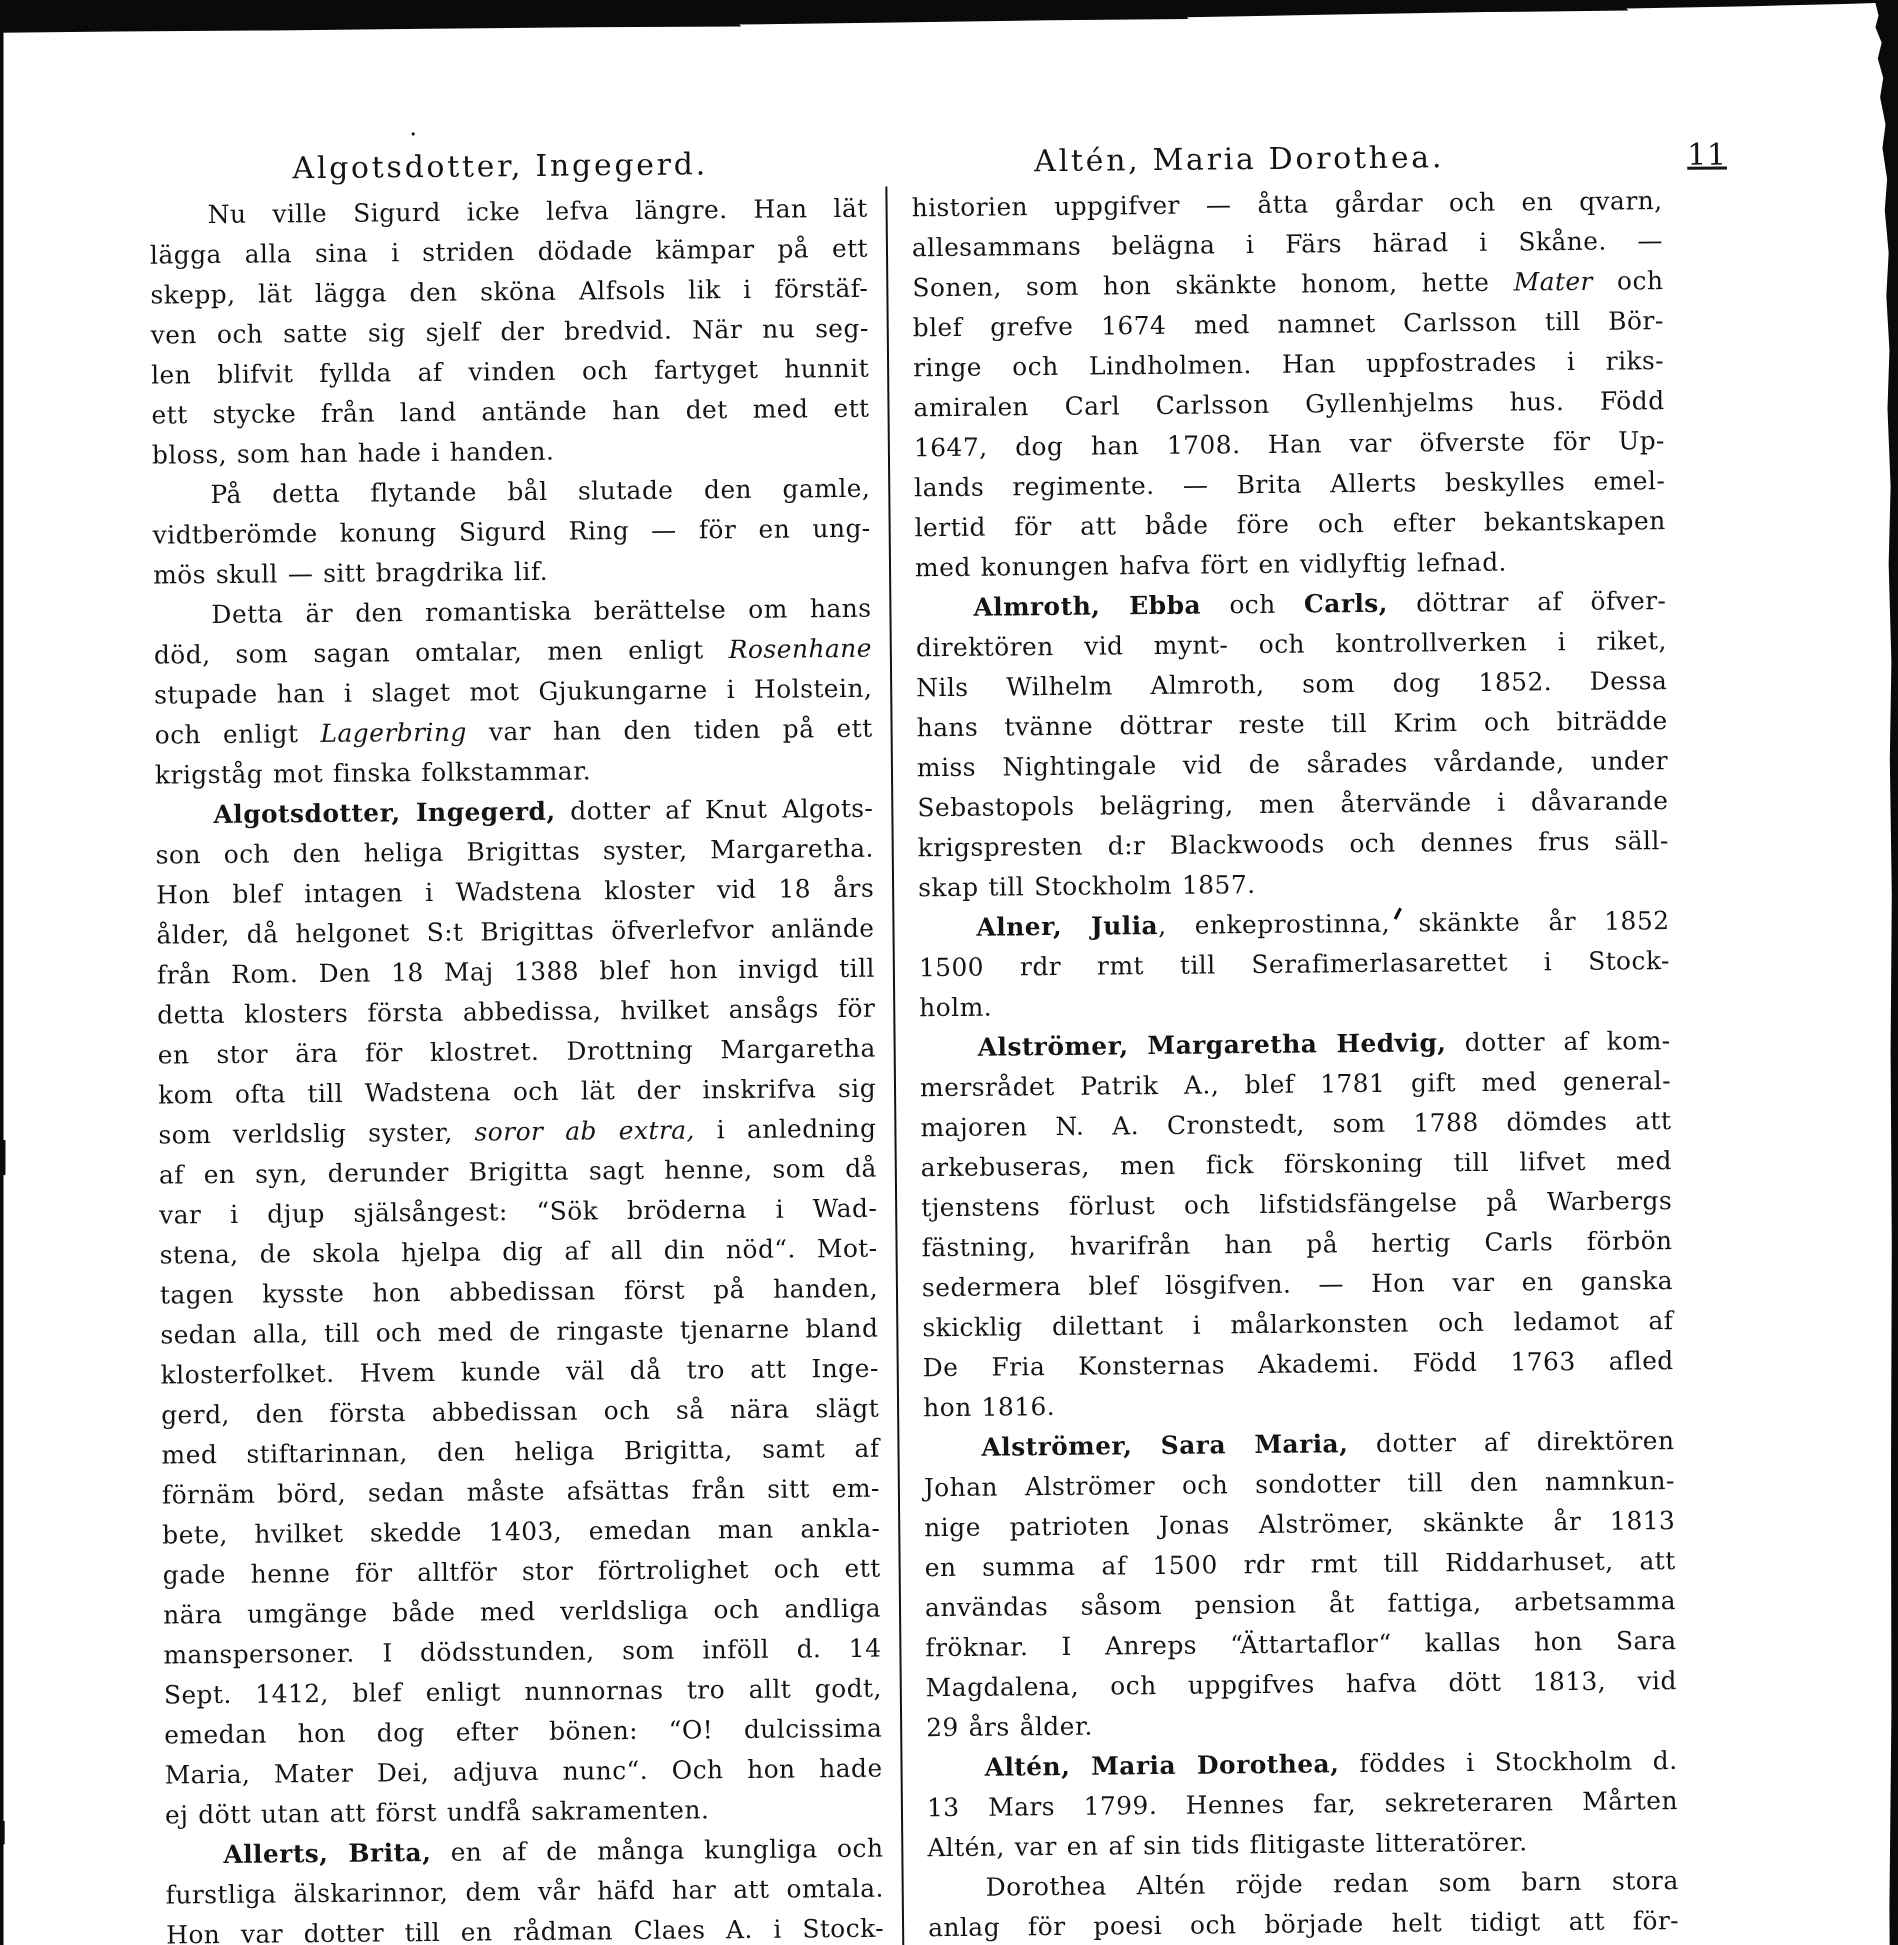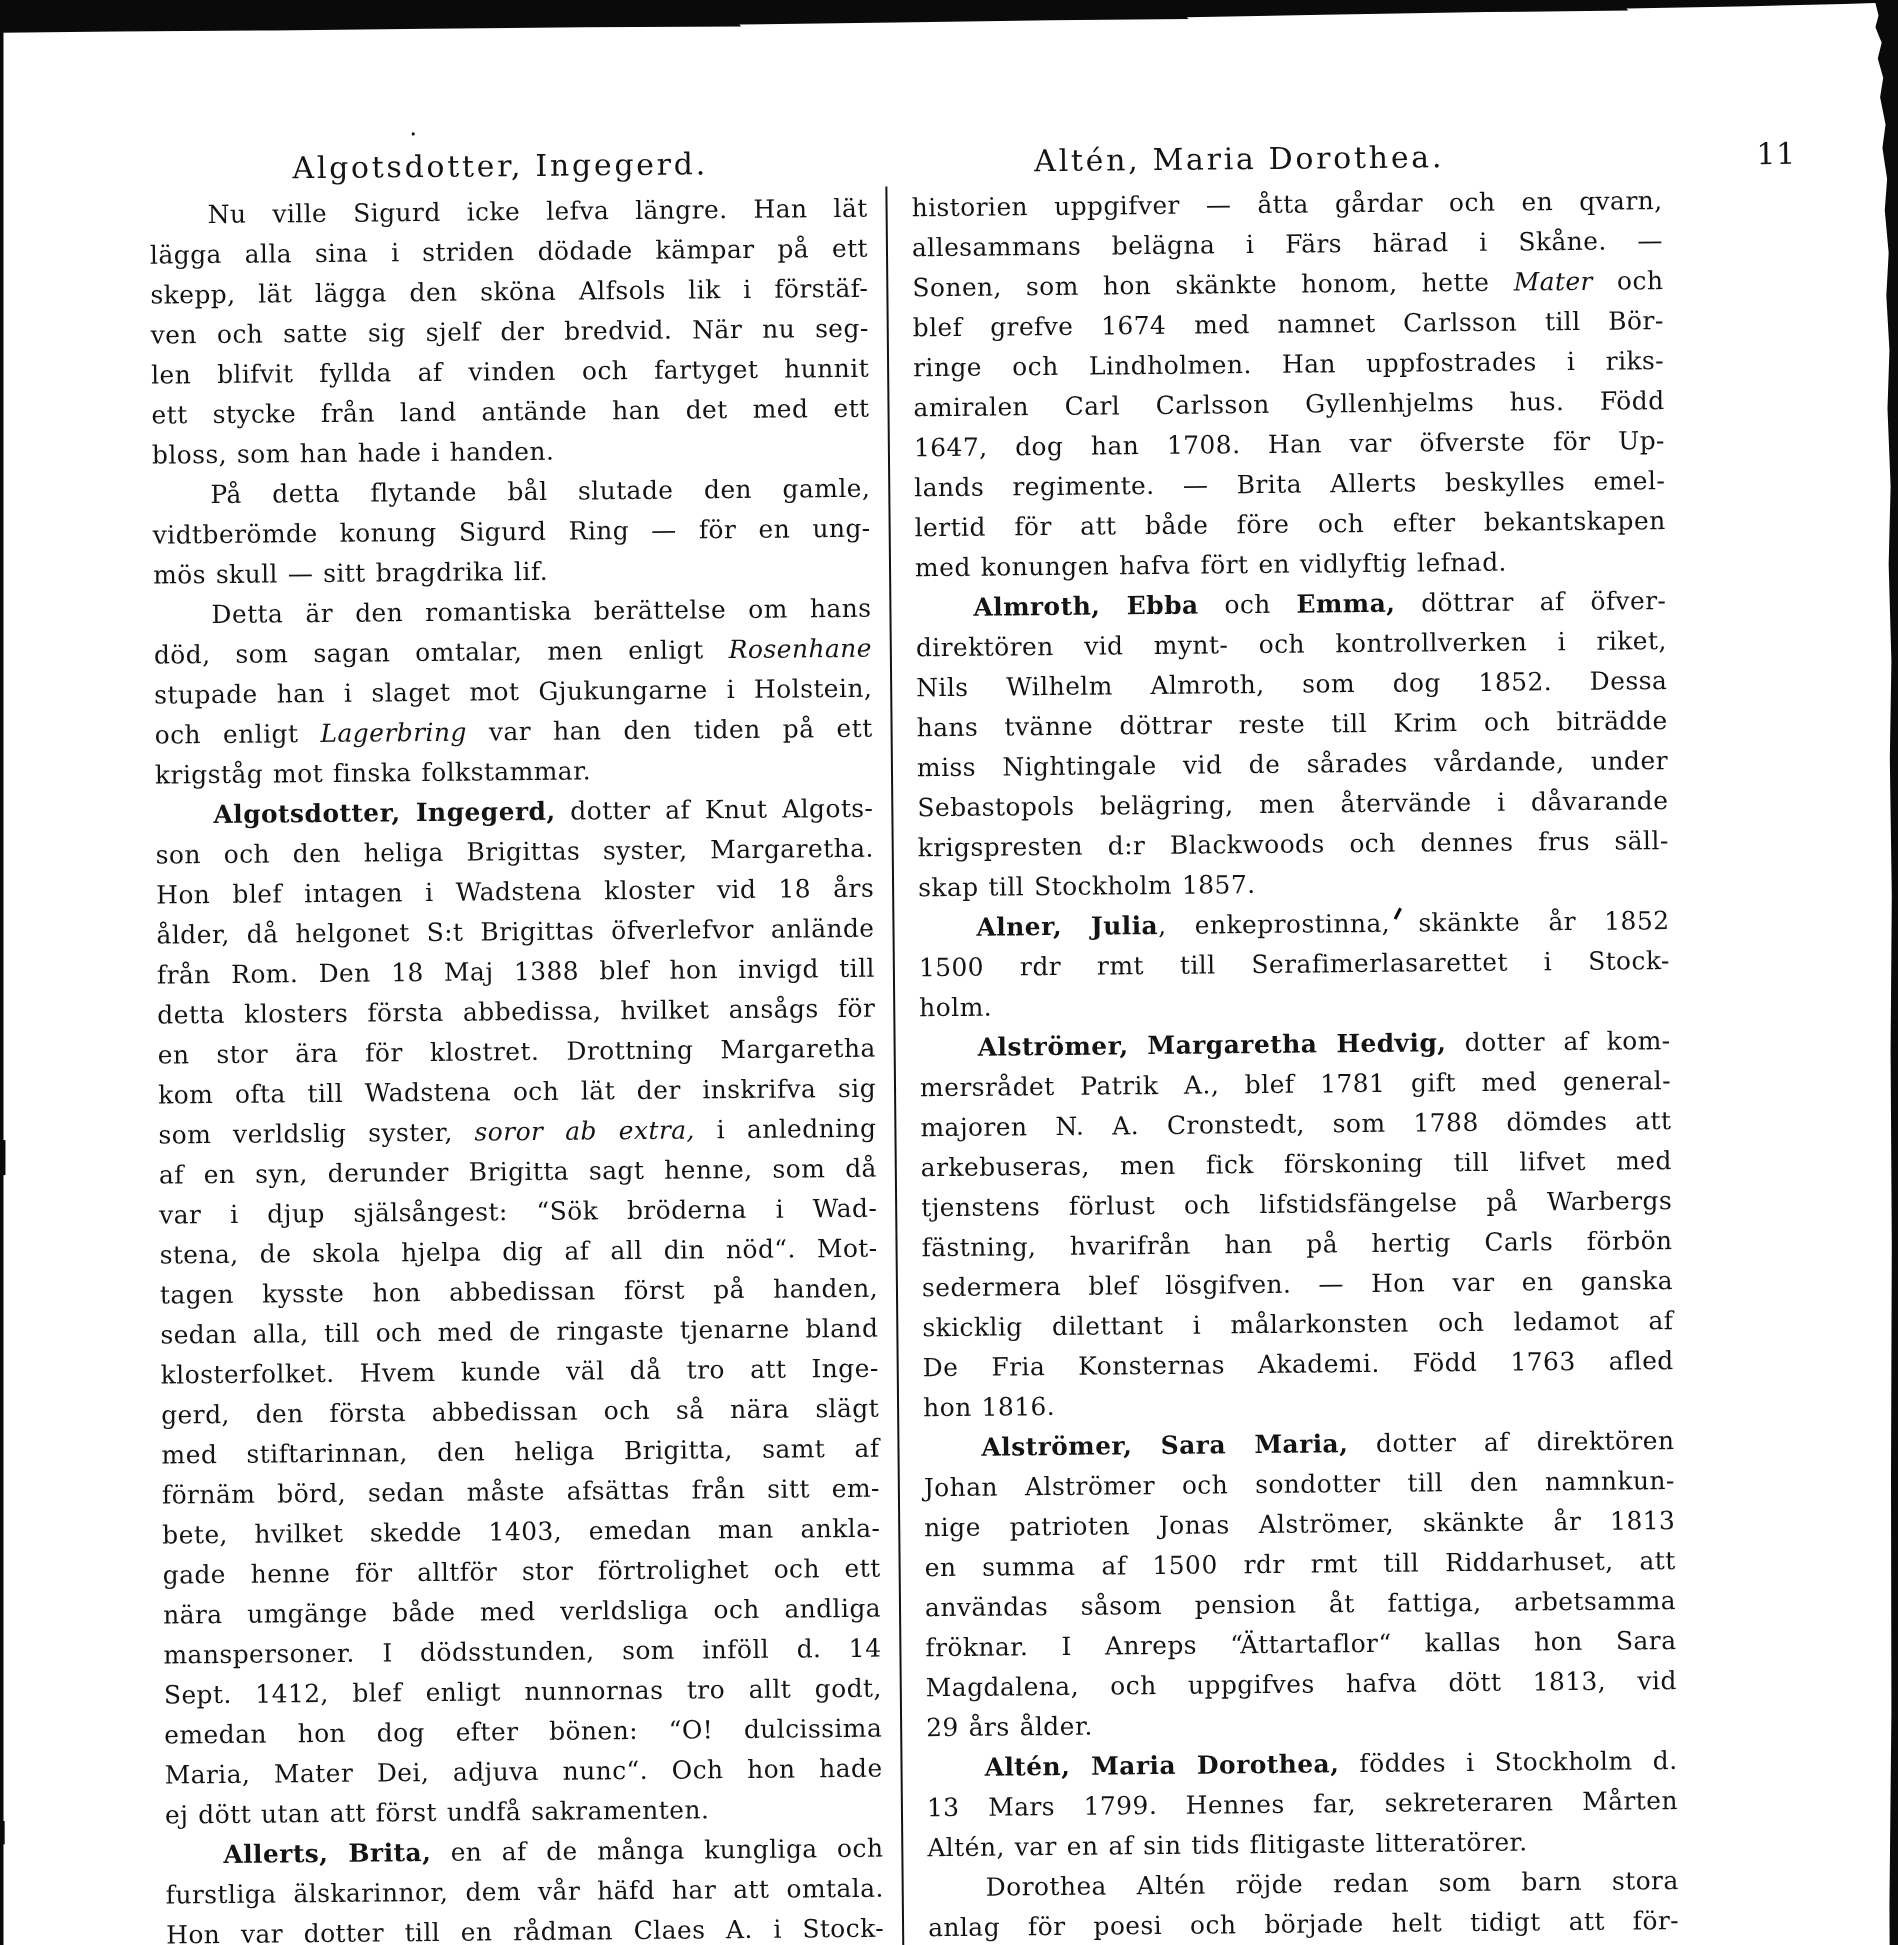--- a/index.html
+++ b/index.html
@@ -23,21 +23,21 @@
     transform-origin:50% 50%;
   }
   
   .rh{
     position:absolute;top:143px;height:37px;
     font-size:30px;line-height:37px;letter-spacing:2.7px;
     white-space:nowrap;
   }
   .rh-left{left:218px;width:584px;text-align:center;}
   .rh-right{left:957px;width:584px;text-align:center;}
-  .rh-num{left:1738px;width:68px;text-align:right;letter-spacing:0.8px;}
+  .rh-num{left:1697px;width:68px;letter-spacing:0.8px;text-decoration:underline;}
   
   .rule{
     position:absolute;left:895px;top:186px;width:1.9px;height:1919px;
     background:var(--ink);
   }
   
   .col{position:absolute;top:188px;}
   .col-left{left:159px;width:718px;}
   .col-right{left:921px;width:751px;}
   .par{margin:0;padding:0;}
@@ -157,21 +157,21 @@
           <div class="line">Sonen, som hon skänkte honom, hette <i>Mater</i> och</div>
           <div class="line">blef grefve 1674 med namnet Carlsson till Bör-</div>
           <div class="line">ringe och Lindholmen. Han uppfostrades i riks-</div>
           <div class="line">amiralen Carl Carlsson Gyllenhjelms hus. Född</div>
           <div class="line">1647, dog han 1708. Han var öfverste för Up-</div>
           <div class="line">lands regimente. — Brita Allerts beskylles emel-</div>
           <div class="line">lertid för att både före och efter bekantskapen</div>
           <div class="line last">med konungen hafva fört en vidlyftig lefnad.</div>
         </div>
         <div class="par">
-          <div class="line first"><b>Almroth, Ebba</b> och <b>Emma,</b> döttrar af öfver-</div>
+          <div class="line first"><b>Almroth, Ebba</b> och <b>Carls,</b> döttrar af öfver-</div>
           <div class="line">direktören vid mynt- och kontrollverken i riket,</div>
           <div class="line">Nils Wilhelm Almroth, som dog 1852. Dessa</div>
           <div class="line">hans tvänne döttrar reste till Krim och biträdde</div>
           <div class="line">miss Nightingale vid de sårades vårdande, under</div>
           <div class="line">Sebastopols belägring, men återvände i dåvarande</div>
           <div class="line">krigspresten d:r Blackwoods och dennes frus säll-</div>
           <div class="line last">skap till Stockholm 1857.</div>
         </div>
         <div class="par">
           <div class="line first"><b>Alner, Julia</b>, enkeprostinna, skänkte år 1852</div>

